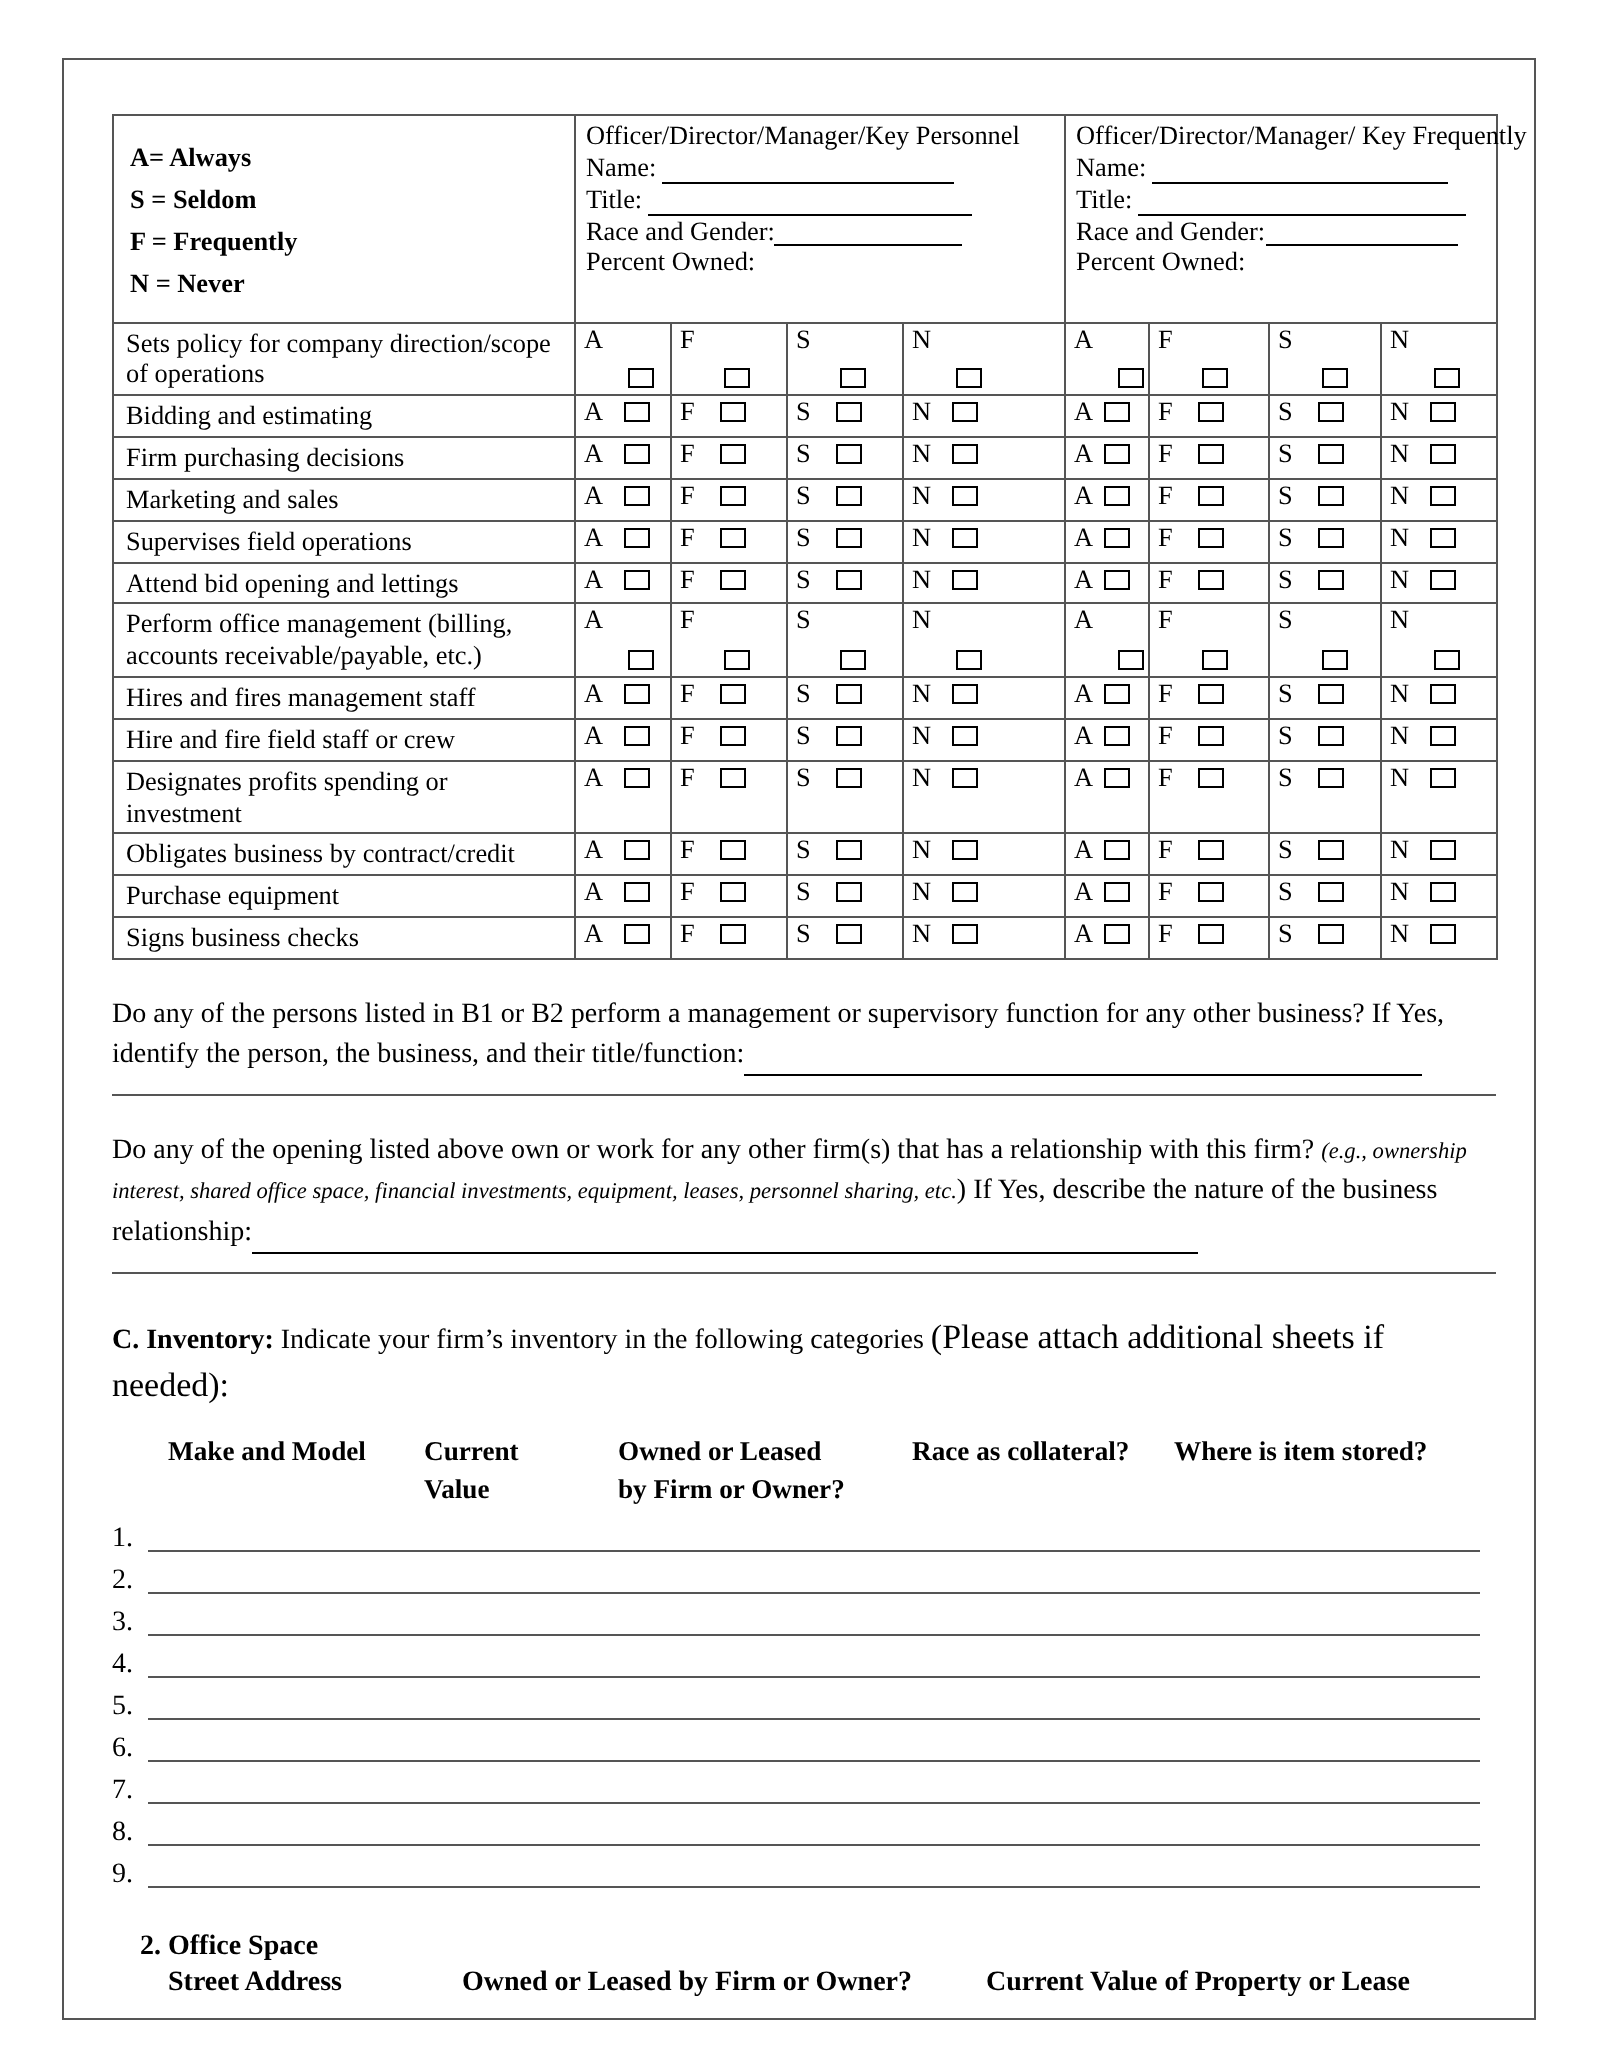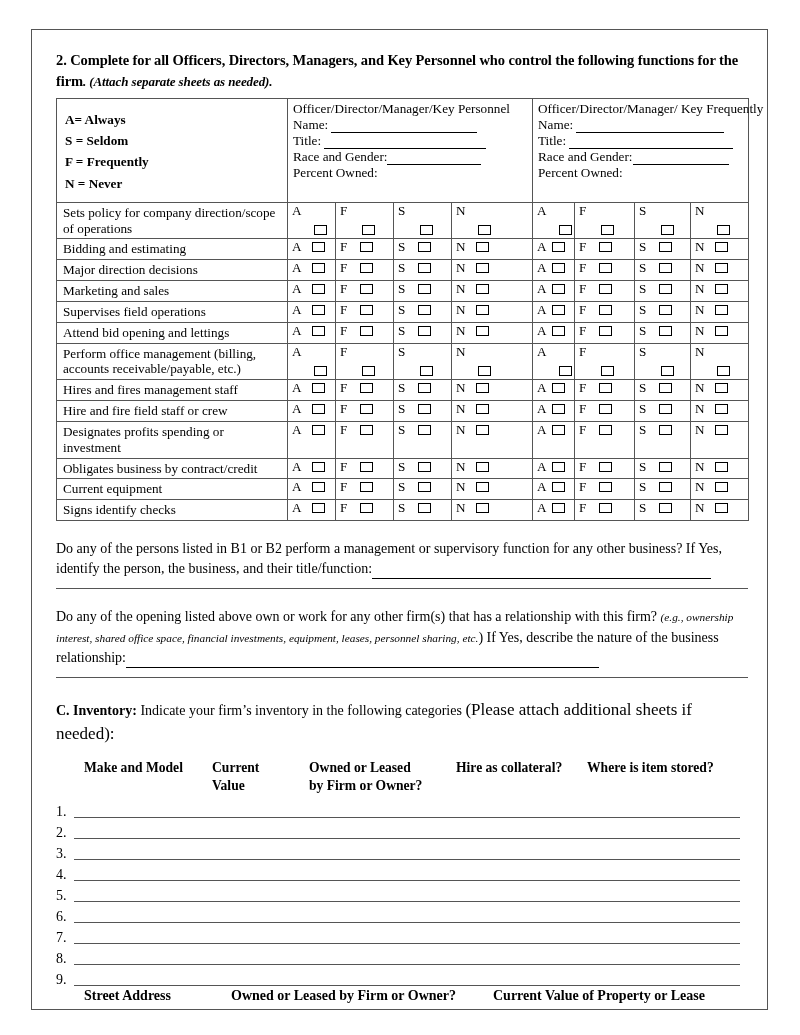--- a/index.html
+++ b/index.html
@@ -217,23 +217,20 @@
   .oc1 { left: 28px; }
   .oc2 { left: 175px; }
   .oc3 { left: 437px; }
 </style>
 </head>
 <body>
 
 <div class="page">
 <div class="content">
 
-  <div class="sec-head">
-    <span>2. Complete for all Officers, Directors, Managers, and Key Personnel who control the following functions for the firm</span><span class="note">. (Attach separate sheets as needed).</span>
-  </div>
 
   <table class="matrix">
     <colgroup>
       <col style="width:231px">
       <col style="width:48px">
           <col style="width:58px">
           <col style="width:58px">
           <col style="width:81px">
       <col style="width:42px">
           <col style="width:60px">
@@ -337,21 +334,21 @@
             <td class="opt">
               <span class="ltr">S</span>
               <span class="cbx"></span>
             </td>
             <td class="opt">
               <span class="ltr">N</span>
               <span class="cbx"></span>
             </td>
           </tr>
           <tr>
-            <td class="rowlabel">Major direction decisions</td>
+            <td class="rowlabel">Firm purchasing decisions</td>
             <td class="opt">
               <span class="ltr">A</span>
               <span class="cbx"></span>
             </td>
             <td class="opt">
               <span class="ltr">F</span>
               <span class="cbx"></span>
             </td>
             <td class="opt">
               <span class="ltr">S</span>
@@ -652,56 +649,56 @@
             <td class="opt">
               <span class="ltr">S</span>
               <span class="cbx"></span>
             </td>
             <td class="opt">
               <span class="ltr">N</span>
               <span class="cbx"></span>
             </td>
           </tr>
           <tr>
-            <td class="rowlabel">Current equipment</td>
-            <td class="opt">
-              <span class="ltr">A</span>
-              <span class="cbx"></span>
-            </td>
-            <td class="opt">
-              <span class="ltr">F</span>
-              <span class="cbx"></span>
-            </td>
-            <td class="opt">
-              <span class="ltr">S</span>
-              <span class="cbx"></span>
-            </td>
-            <td class="opt">
-              <span class="ltr">N</span>
-              <span class="cbx"></span>
-            </td>
-            <td class="opt narrow">
-              <span class="ltr">A</span>
-              <span class="cbx"></span>
-            </td>
-            <td class="opt">
-              <span class="ltr">F</span>
-              <span class="cbx"></span>
-            </td>
-            <td class="opt">
-              <span class="ltr">S</span>
-              <span class="cbx"></span>
-            </td>
-            <td class="opt">
-              <span class="ltr">N</span>
-              <span class="cbx"></span>
-            </td>
-          </tr>
-          <tr>
-            <td class="rowlabel">Signs identify checks</td>
+            <td class="rowlabel">Purchase equipment</td>
+            <td class="opt">
+              <span class="ltr">A</span>
+              <span class="cbx"></span>
+            </td>
+            <td class="opt">
+              <span class="ltr">F</span>
+              <span class="cbx"></span>
+            </td>
+            <td class="opt">
+              <span class="ltr">S</span>
+              <span class="cbx"></span>
+            </td>
+            <td class="opt">
+              <span class="ltr">N</span>
+              <span class="cbx"></span>
+            </td>
+            <td class="opt narrow">
+              <span class="ltr">A</span>
+              <span class="cbx"></span>
+            </td>
+            <td class="opt">
+              <span class="ltr">F</span>
+              <span class="cbx"></span>
+            </td>
+            <td class="opt">
+              <span class="ltr">S</span>
+              <span class="cbx"></span>
+            </td>
+            <td class="opt">
+              <span class="ltr">N</span>
+              <span class="cbx"></span>
+            </td>
+          </tr>
+          <tr>
+            <td class="rowlabel">Signs business checks</td>
             <td class="opt">
               <span class="ltr">A</span>
               <span class="cbx"></span>
             </td>
             <td class="opt">
               <span class="ltr">F</span>
               <span class="cbx"></span>
             </td>
             <td class="opt">
               <span class="ltr">S</span>
@@ -743,21 +740,21 @@
 
   <div class="inv-head">
     <b>C. Inventory:</b><span> Indicate your firm’s inventory in the following categories </span><span class="ital">(Please attach additional sheets if needed):</span>
   </div>
 
 
   <div class="colheads">
     <span class="ch1">Make and Model</span>
     <span class="ch2">Current<br>Value</span>
     <span class="ch3">Owned or Leased<br>by Firm or Owner?</span>
-    <span class="ch4">Hire as collateral?</span>
+    <span class="ch4">Race as collateral?</span>
     <span class="ch5">Where is item stored?</span>
   </div>
 
   <div class="numlines" id="equipment-lines">
         <div class="numline">
           <span class="num">1.</span>
           <span class="ln"></span>
         </div>
         <div class="numline">
           <span class="num">2.</span>
@@ -786,20 +783,21 @@
         <div class="numline">
           <span class="num">8.</span>
           <span class="ln"></span>
         </div>
         <div class="numline">
           <span class="num">9.</span>
           <span class="ln"></span>
         </div>
       </div>
 
+  <div class="office-head">2.  Office Space</div>
   <div class="office-cols">
     <span class="oc1">Street Address</span>
     <span class="oc2">Owned or Leased by Firm or Owner?</span>
     <span class="oc3">Current Value of Property or Lease</span>
   </div>
 
 </div>
 </div>
 
 </body></html>

